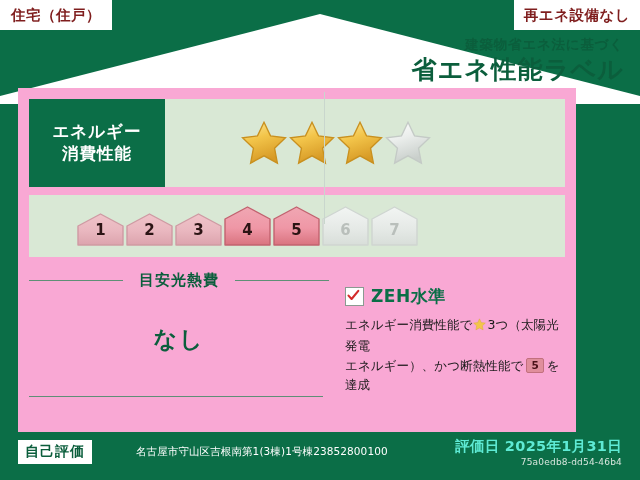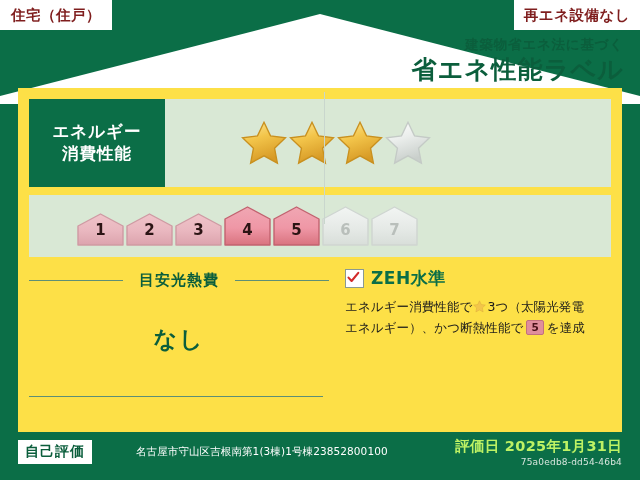--- a/index.html
+++ b/index.html
@@ -35,22 +35,22 @@
     color:#0b5e3c;font-size:13.5px;font-weight:bold;letter-spacing:.8px;
     line-height:1.1;margin-bottom:3px;
   }
   #title-main{
     color:#0b5e3c;font-size:25px;font-weight:bold;letter-spacing:1.2px;
     line-height:1.1;
   }
 
   
   #panel{
-    position:absolute;left:18px;top:88px;width:604px;height:344px;
-    background:#fde047;z-index:3;
+    position:absolute;left:18px;top:88px;width:558px;height:344px;
+    background:#f9a8d4;z-index:3;
   }
 
   
   .perf-row{display:flex;align-items:stretch;}
   #row-energy{height:88px;margin:11px 11px 0 11px;}
   #row-insul{height:62px;margin:8px 11px 0 11px;}
 
   .row-label{
     width:136px;flex:0 0 136px;background:#0b6e47;color:#fff;
     display:flex;align-items:center;justify-content:center;text-align:center;
@@ -94,21 +94,21 @@
   #cost-underline{
     position:absolute;left:0;right:6px;bottom:22px;height:1px;background:#5e8f76;
   }
 
   
   #lower-divider{
     position:absolute;left:306px;top:4px;width:1px;height:132px;background:#c9d6cd;
   }
 
   
-  #zeh-head{display:flex;align-items:center;gap:7px;}
+  #zeh-head{display:flex;align-items:center;gap:7px;margin-top:18px;}
   .checkbox{
     width:17px;height:17px;border:1.5px solid #8a9a91;background:#fff;
     position:relative;flex:0 0 17px;
   }
   .checkbox svg{position:absolute;left:1px;top:1px;}
   #zeh-title{color:#0b6e47;font-weight:bold;font-size:17px;letter-spacing:.5px;}
   #zeh-desc{
     margin-top:7px;font-size:12.5px;line-height:1.55;color:#1a1a1a;
     letter-spacing:.1px;
   }
@@ -125,21 +125,21 @@
     display:flex;align-items:center;z-index:4;gap:36px;
   }
   #self-eval{
     background:#fff;color:#0b5e3c;font-weight:bold;font-size:14px;
     padding:3px 7px;letter-spacing:1px;
   }
   #footer-address{
     color:#ffffff;font-size:10.5px;margin-left:8px;letter-spacing:.1px;
   }
   #footer-right{margin-left:auto;text-align:right;}
-  #eval-date{color:#bef264;font-size:14.5px;font-weight:bold;letter-spacing:.3px;}
+  #eval-date{color:#5eead4;font-size:14.5px;font-weight:bold;letter-spacing:.3px;}
   #eval-hash{color:#d8e6de;font-size:9px;letter-spacing:.2px;margin-top:1px;}
 </style>
 </head>
 <body>
 
 <div id="label-root">
 
   <div id="roof">
     <svg width="640" height="104" viewBox="0 0 640 104">
       <polygon points="320,14 640,96 640,104 0,104 0,96" fill="#ffffff"></polygon>

